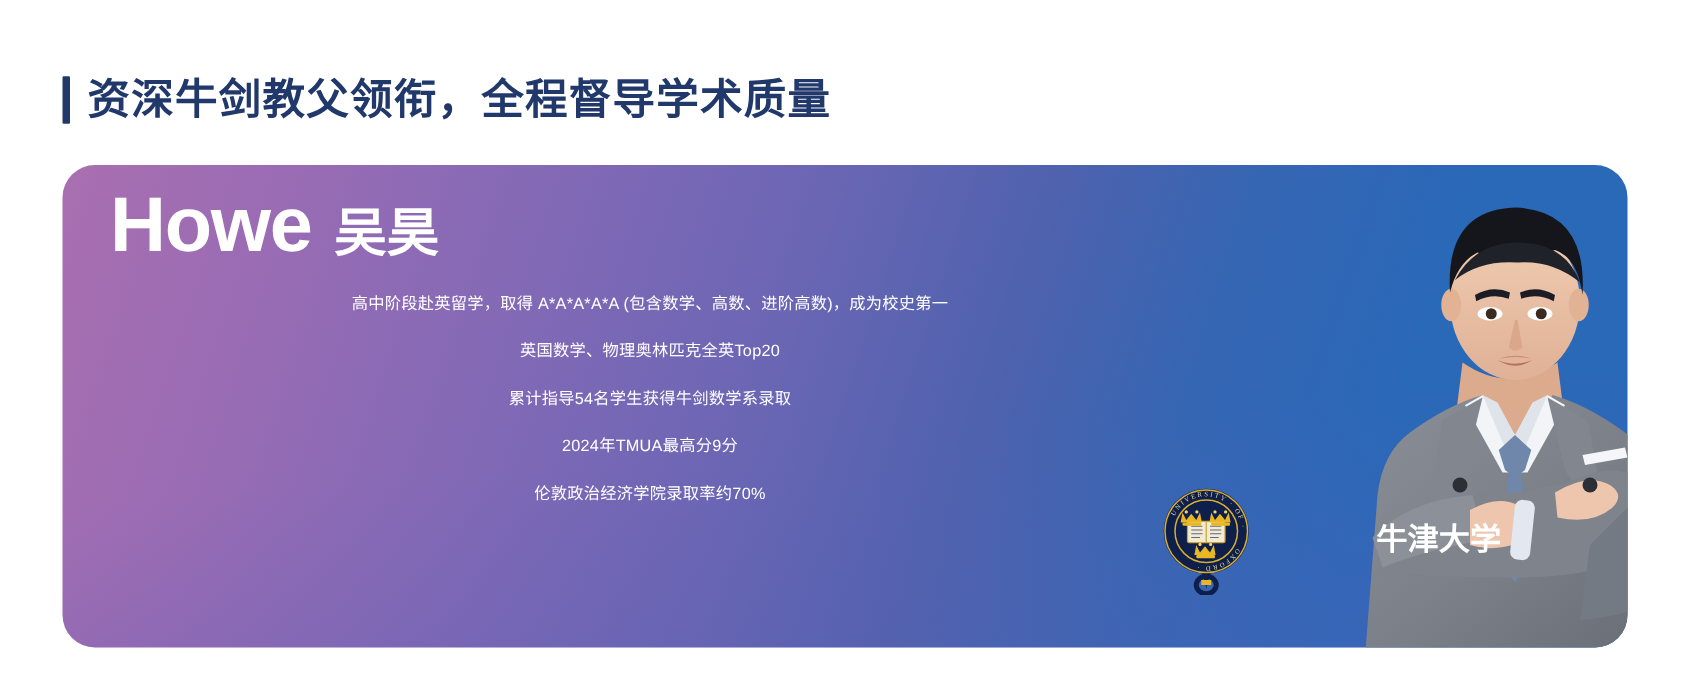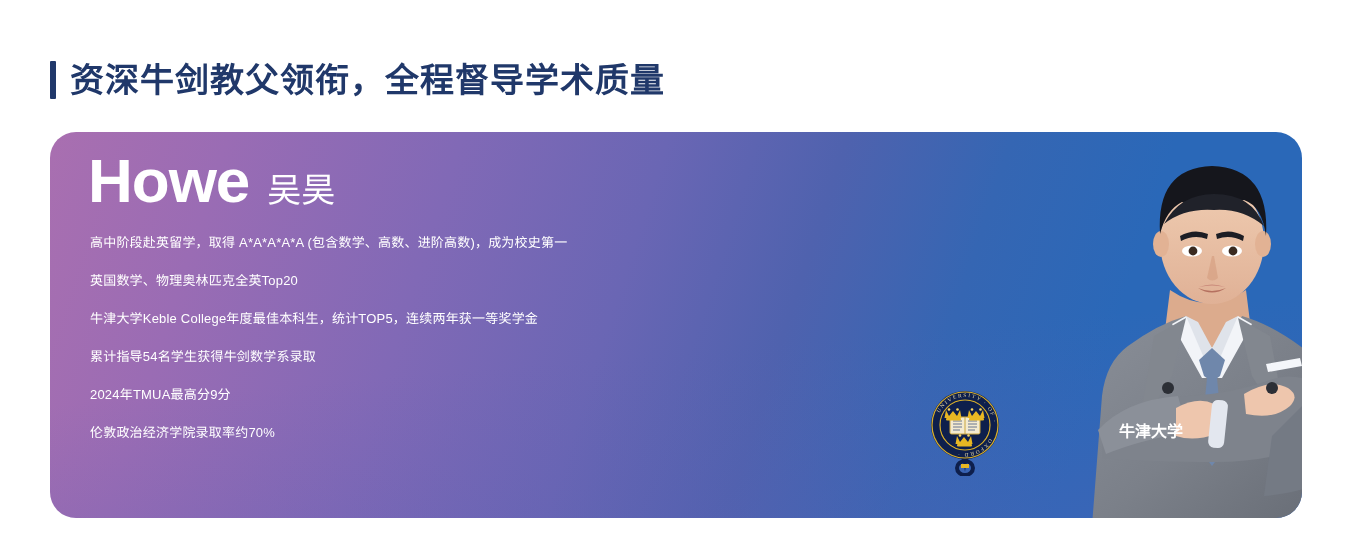--- a/index.html
+++ b/index.html
@@ -68,41 +68,42 @@
     background: linear-gradient(175deg, rgba(120,100,190,0) 55%, rgba(95,95,180,0.30) 100%);
     pointer-events: none;
   }
 
   .card-body {
     position: absolute;
     left: 38px;
     top: 0;
     width: 880px;
     height: 100%;
+    text-align: center;
   }
 
   .name-row {
     position: absolute;
     left: 0;
     top: 18px;
     display: flex;
     align-items: baseline;
     gap: 18px;
     white-space: nowrap;
   }
   .name-en {
     font-size: 62px;
     font-weight: 700;
     color: #ffffff;
     letter-spacing: -1px;
     line-height: 1;
   }
   .name-cn {
-    font-size: 34px;
-    font-weight: 400;
+    font-size: 42px;
+    font-weight: 700;
     color: #ffffff;
     line-height: 1;
   }
 
   .bullets {
     position: absolute;
     left: 2px;
     top: 92px;
     width: 860px;
   }
@@ -130,21 +131,21 @@
     width: 74px;
     height: 88px;
     flex: none;
     position: relative;
   }
   .credential-text {
     text-align: center;
     flex: 1;
   }
   .credential-line {
-    font-size: 16px;
+    font-size: 25px;
     font-weight: 700;
     color: #ffffff;
     line-height: 32px;
     white-space: nowrap;
   }
 
   
   .portrait {
     position: absolute;
     left: 1018px;
@@ -243,21 +244,20 @@
   <div class="card-body">
 
     <div class="name-row">
       <span class="name-en">Howe</span>
       <span class="name-cn">吴昊</span>
     </div>
 
     <div class="bullets">
       <div class="bullet-line">高中阶段赴英留学，取得 A*A*A*A*A (包含数学、高数、进阶高数)，成为校史第一</div>
       <div class="bullet-line">英国数学、物理奥林匹克全英Top20</div>
-      <div class="bullet-line">牛津大学Keble College年度最佳本科生，统计TOP5，连续两年获一等奖学金</div>
       <div class="bullet-line">累计指导54名学生获得牛剑数学系录取</div>
       <div class="bullet-line">2024年TMUA最高分9分</div>
       <div class="bullet-line">伦敦政治经济学院录取率约70%</div>
     </div>
   </div>
 
   <div class="credential">
     <div class="crest">
       <svg width="74" height="88" viewBox="0 0 74 88" xmlns="http://www.w3.org/2000/svg">
         <defs>

